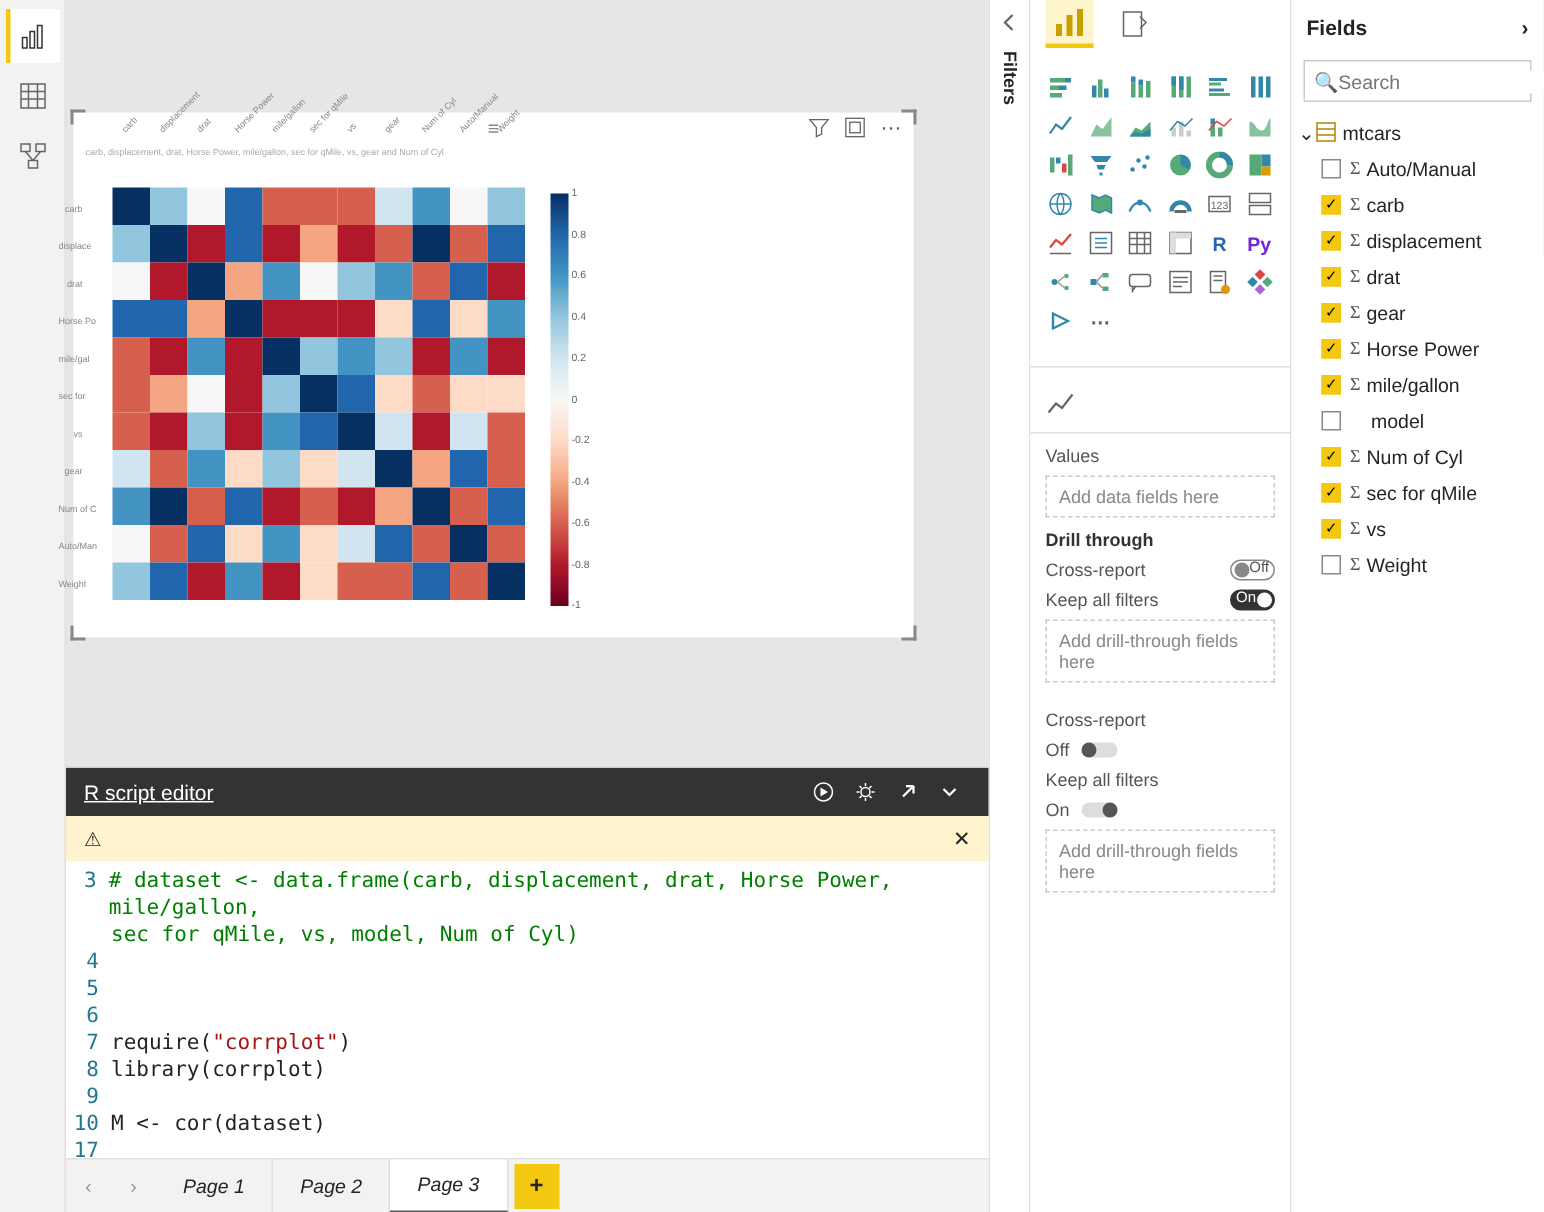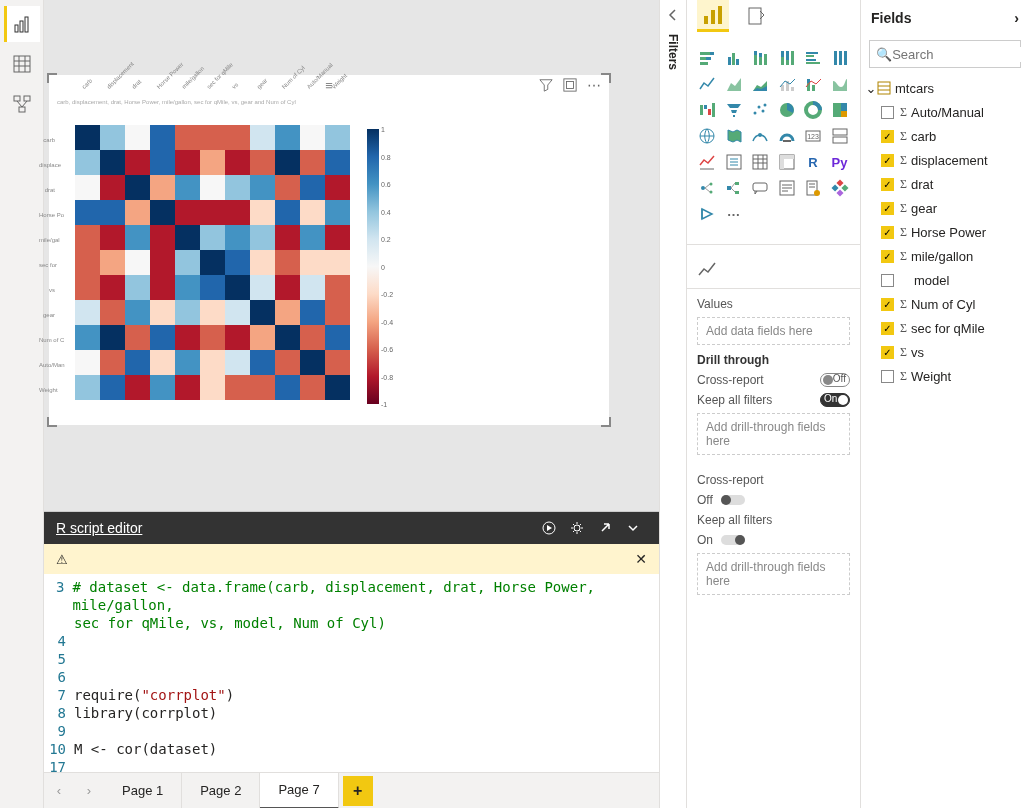--- a/index.html
+++ b/index.html
@@ -375,24 +375,24 @@
           <div class="line">
             <div class="ln">17</div>
             <div></div>
           </div>
         </div>
     </div>
 
     <div class="page-tabs">
       <div class="nav">‹</div>
       <div class="nav">›</div>
-      <div id="tabs" style="display:flex;">
+      <div id="tabs" style="display:flex;font-style:italic;">
           <div class="tab">Page 1</div>
           <div class="tab">Page 2</div>
-          <div class="tab active">Page 7</div>
+          <div class="tab active">Page 3</div>
         </div>
       <div class="add-tab">+</div>
     </div>
   </div>
 
   <div class="filters-rail">
     <svg viewBox="0 0 14 14">
         <path d="M9 2L4 7l5 5" fill="none" stroke="#666" stroke-width="1.5"></path>
       </svg>
     <span class="vlabel">Filters</span>

